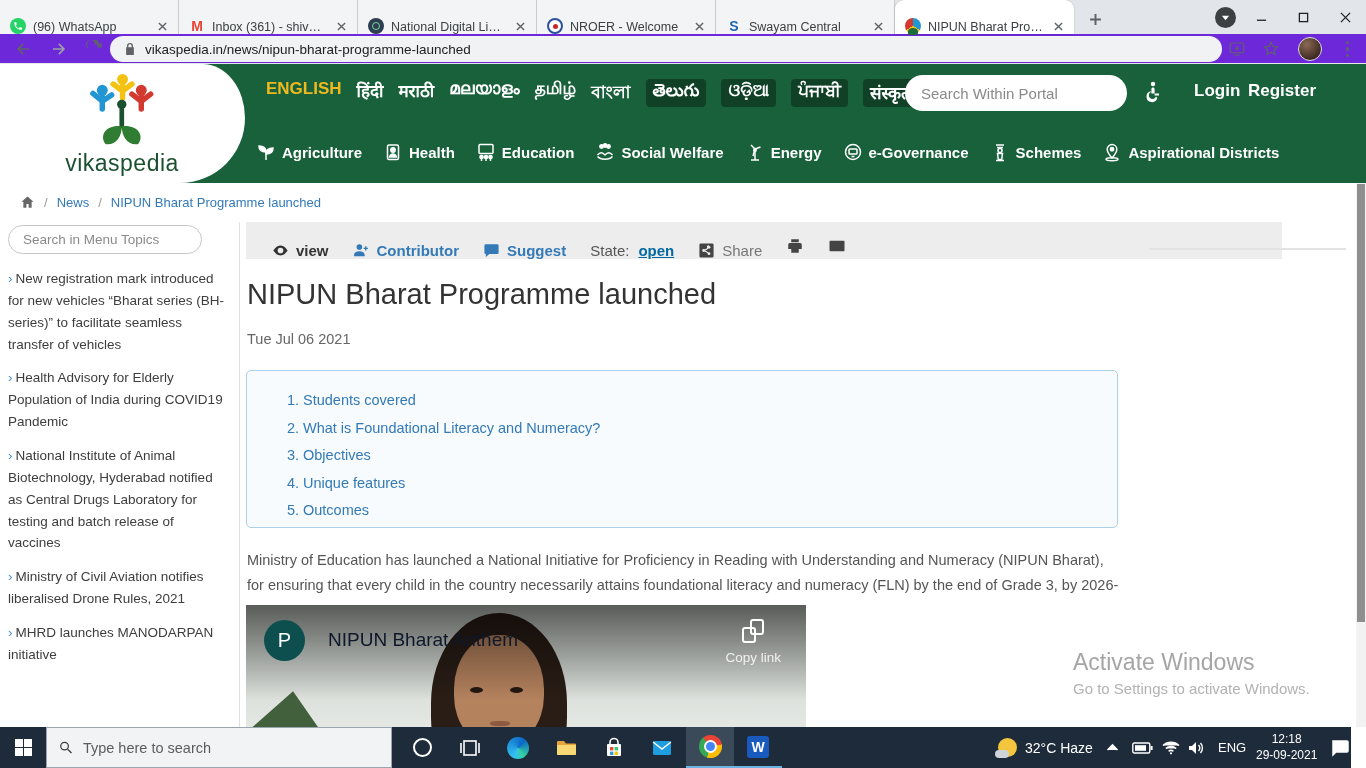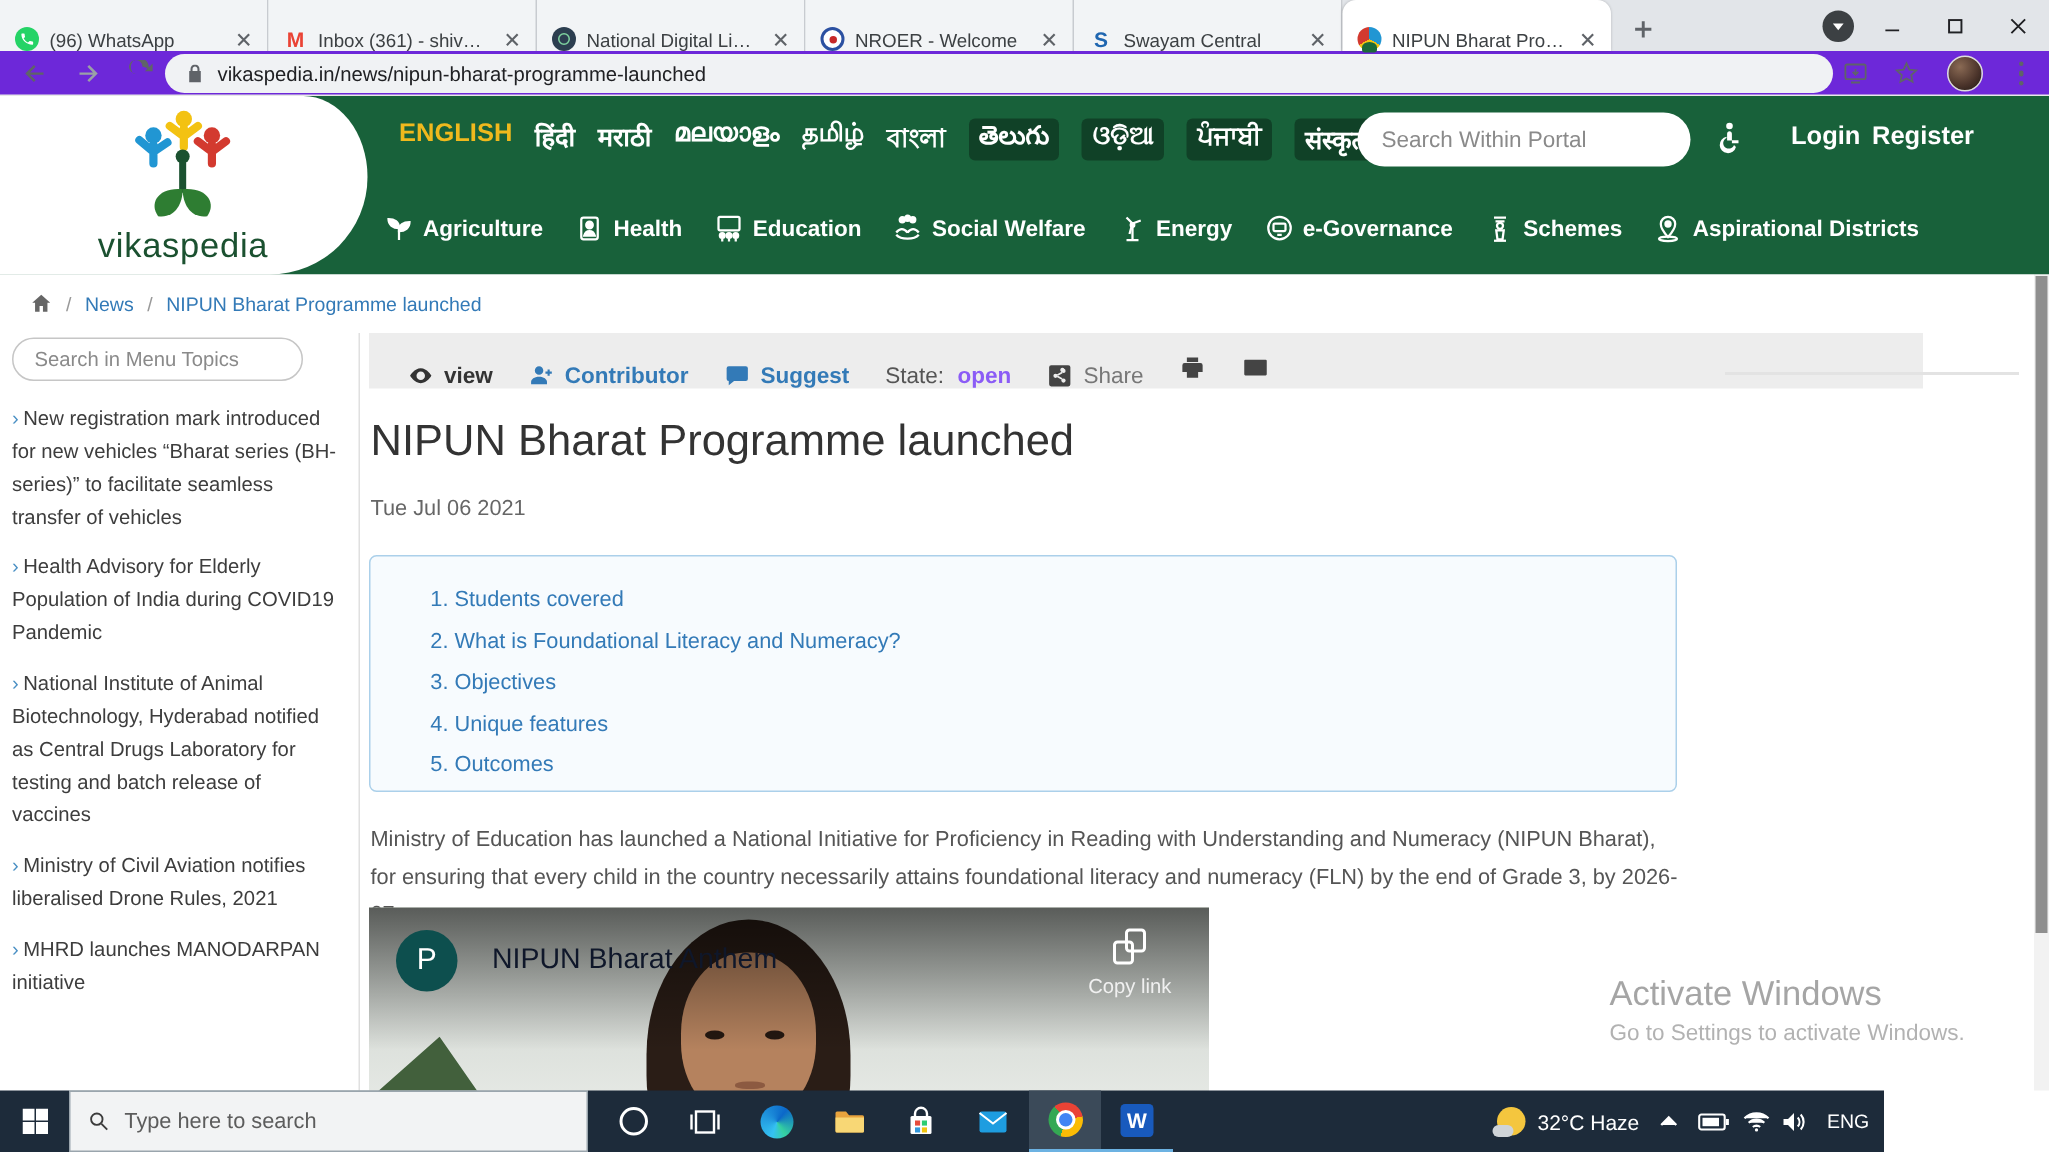--- a/index.html
+++ b/index.html
@@ -74,21 +74,21 @@
   .sidesearch input::placeholder { color:#8a8a8a; }
   .side-item { font-size:13.5px; line-height:1.62; color:#3d3d3d; margin-bottom:12px; }
   .side-item .chev { color:#4a90c4; margin-right:3px; }
 
   
   .art-toolbar { position:absolute; left:246px; top:222px; width:1036px; height:37px; background:#ededed; display:flex; align-items:flex-end; padding-left:26px; gap:24px; }
   .tb-group { display:flex; align-items:center; gap:7px; font-size:15px; }
   .tb-group svg { width:17px; height:17px; }
   .tb-dark { color:#333; font-weight:bold; } .tb-dark svg{ fill:#333; }
   .tb-blue { color:#337ab7; font-weight:bold; } .tb-blue svg{ fill:#337ab7; }
-  .tb-state { color:#555; } .tb-open { color:#8b5cf6; font-weight:bold; margin-left:2px; }
+  .tb-state { color:#555; } .tb-open { color:#0369a1; font-weight:bold; margin-left:2px;text-decoration:underline; }
   .tb-gray { color:#777; } .tb-gray svg{ fill:#444; }
   .tb-ic svg { fill:#444; width:18px; height:18px; }
   .art-title { position:absolute; left:247px; top:278px; font-size:29px; color:#333; }
   .art-date { position:absolute; left:247px; top:331px; font-size:14.5px; color:#666; }
   .tocbox { position:absolute; left:246px; top:370px; width:872px; height:158px; background:#f7fbfe; border:1px solid #abd0ea; border-radius:5px; padding:21px 0 0 38px; }
   .tocbox ol { list-style-position:outside; padding-left:18px; color:#337ab7; }
   .tocbox li { font-size:14.5px; margin-bottom:11.5px; }
   .tocbox li span { color:#337ab7; }
   .art-para { position:absolute; left:247px; top:548px; width:876px; font-size:14.5px; line-height:1.72; color:#555; }
 
@@ -113,21 +113,21 @@
 
   
   .right-line { position:absolute; left:1150px; top:248px; width:196px; height:2px; background:#e3e3e3; }
   .watermark { position:absolute; left:1073px; top:649px; color:rgba(160,160,160,.95); }
   .wm1 { font-size:23px; }
   .wm2 { font-size:15px; margin-top:4px; color:rgba(170,170,170,.9); }
   .scrollbar { position:absolute; left:1356px; top:183px; width:10px; height:544px; background:#f2f2f2; }
   .scroll-thumb { position:absolute; left:1px; top:1px; width:8px; height:438px; background:#8f8f8f; }
 
   
-  .taskbar { position:absolute; left:0; top:727px; width:1256px; height:41px; background:#1d2b3a; z-index:10; }
+  .taskbar { position:absolute; left:0; top:727px; width:1351px; height:41px; background:#1d2b3a; z-index:10; }
   .tb-start { position:absolute; left:0; top:0; width:46px; height:41px; display:flex; align-items:center; justify-content:center; }
   .tb-start svg { width:17px; height:17px; fill:#fff; }
   .tb-search { position:absolute; left:46px; top:0; width:346px; height:41px; background:#f2f3f4; border:1px solid #9aa5ad; display:flex; align-items:center; padding:0 12px; gap:10px; }
   .tb-search svg { width:15px; height:15px; fill:none; stroke:#3b3b3b; stroke-width:1.8; }
   .tb-search input { border:none; outline:none; background:transparent; font-size:14.5px; color:#444; width:100%; font-family:inherit; }
   .tb-search input::placeholder { color:#5c5c5c; }
   .task-ic { position:absolute; top:0; width:48px; height:41px; display:flex; align-items:center; justify-content:center; }
   .task-ic.open { border-bottom:2px solid #6cb2e2; }
   .task-ic.activecell { background:#3b4a59; }
   .ic-cortana { width:19px; height:19px; border:2px solid #fff; border-radius:50%; }

